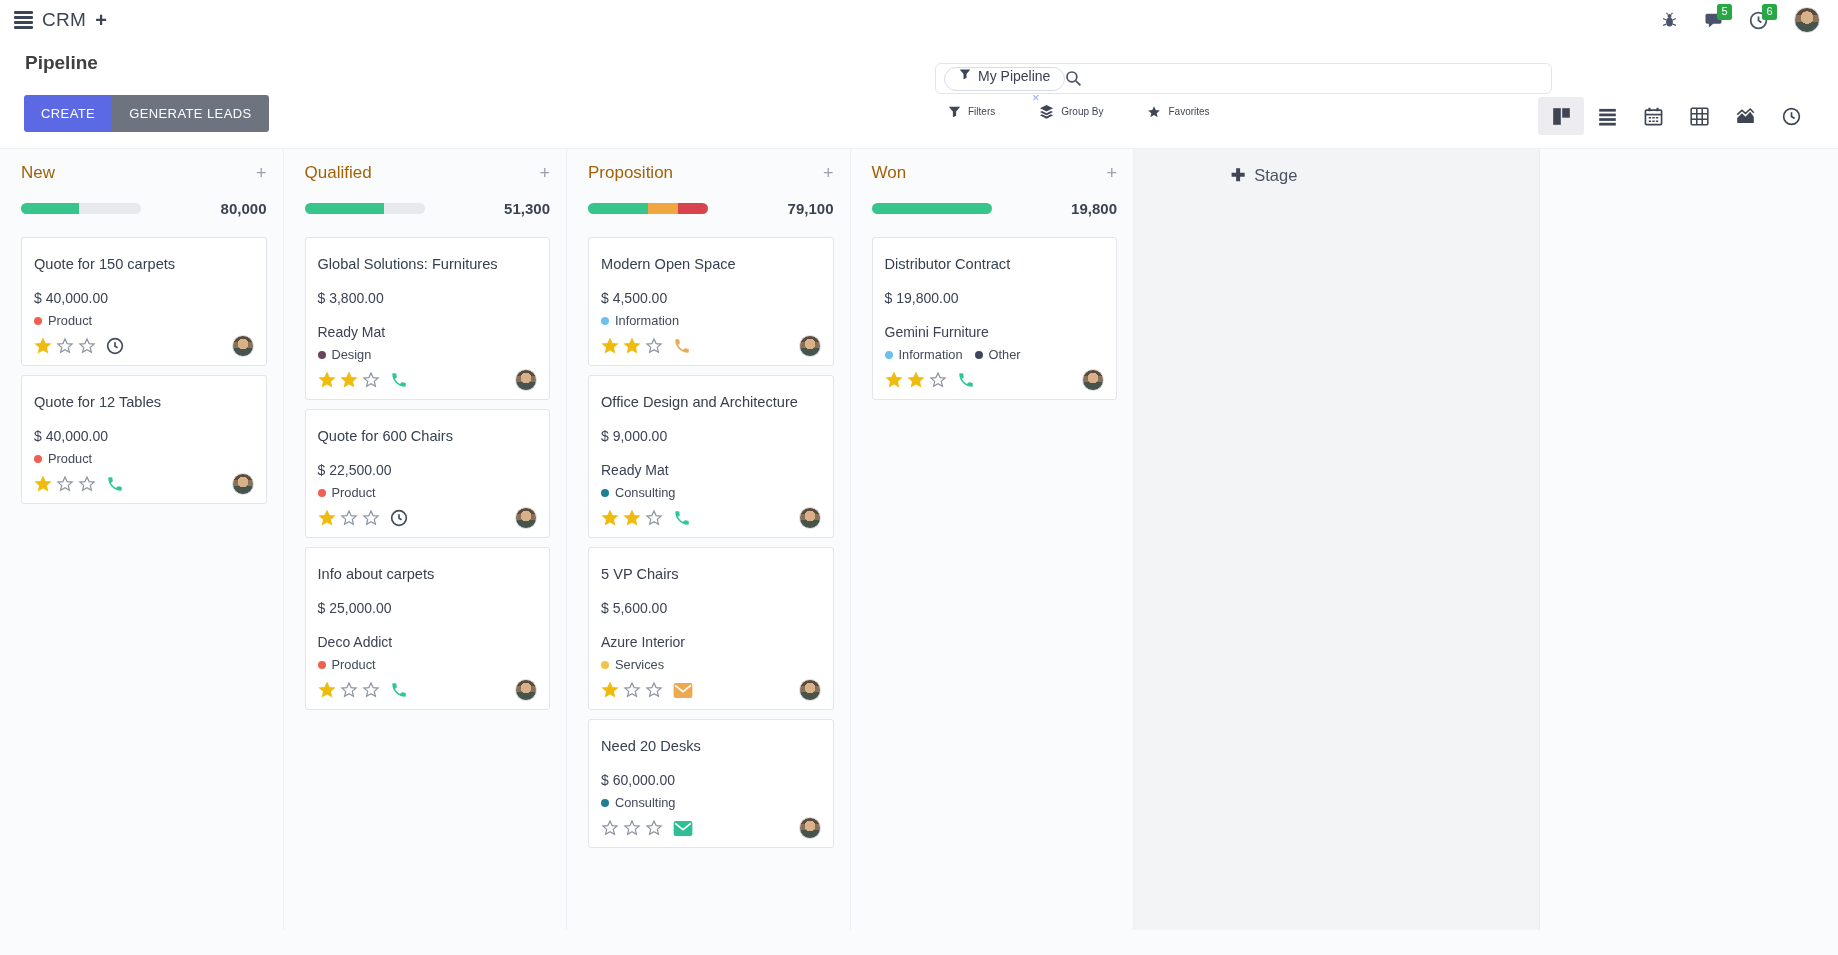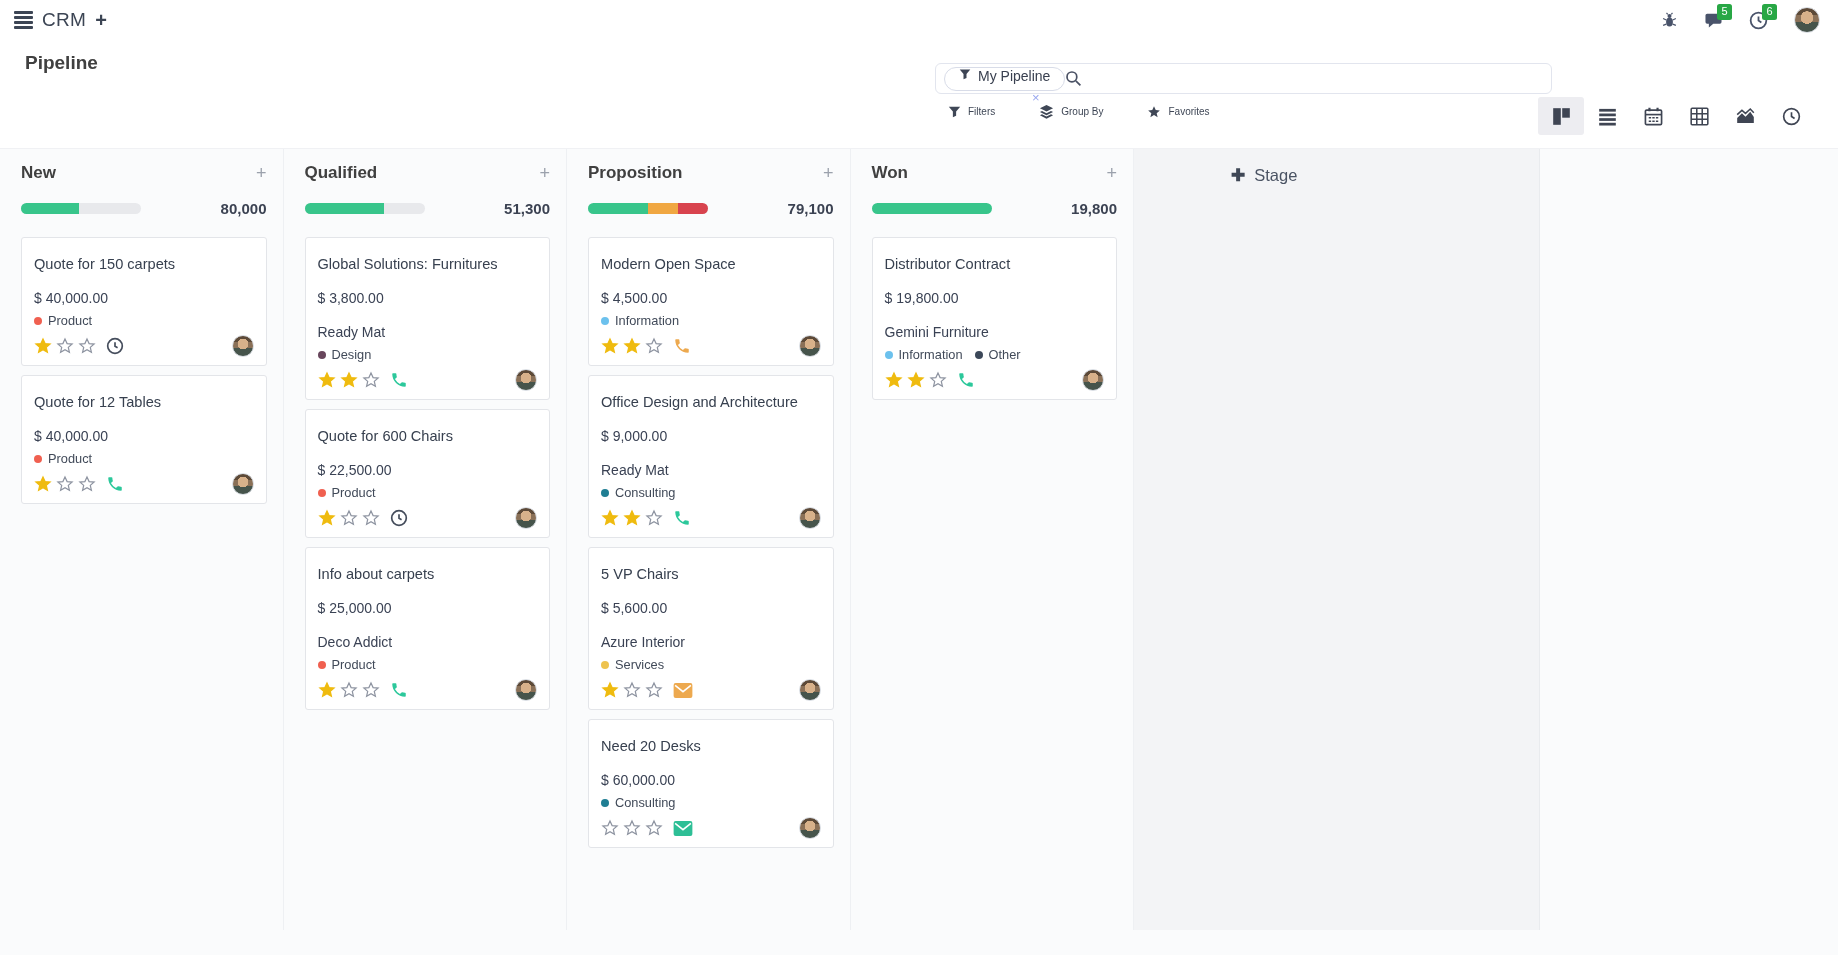--- a/index.html
+++ b/index.html
@@ -53,21 +53,21 @@
             cursor:pointer; border-radius:3px; }
   .sw-btn.active { background:#ededf1; }
 
   
   .board { position:absolute; top:148px; left:0; right:0; bottom:0;
            background:#fafbfc; border-top:1px solid #f0f1f4;
            display:flex; align-items:stretch; padding-bottom:25px; }
   .kcol { width:283.5px; flex:0 0 283.5px; padding:14px 16px 0 21px;
           border-right:1px solid #eef0f3; }
   .kcol-head { display:flex; align-items:center; justify-content:space-between; margin-bottom:17px; }
-  .kcol-title { font-size:17px; color:#404040;font-weight:bold; }
+  .kcol-title { font-size:17px; color:#a16207; }
   .kcol-plus { color:#9ba1ac; font-size:18px; cursor:pointer; line-height:1; }
   .kcol-progressrow { display:flex; align-items:center; justify-content:space-between; margin-bottom:20px; }
   .pbar { width:120px; height:11px; border-radius:6px; background:#e8e9ec; overflow:hidden; display:flex; cursor:pointer; }
   .pbar i { display:block; height:100%; }
   .kcol-counter { font-size:15px; color:#3b4252;font-weight:bold; }
 
   .kcard { background:#fff; border:1px solid #e3e5e9; border-radius:3px;
            padding:17px 12px 8px 12px; margin-bottom:9px; cursor:pointer; }
   .kcard-title { font-size:14.6px; color:#37404f; line-height:18px; }
   .kcard-line { font-size:14px; color:#3a4254; margin-top:17px; line-height:17px; }
@@ -124,20 +124,24 @@
       </svg>
       <span class="badge">6</span>
     </span>
     <span class="avatar"></span>
   </div>
 </div>
 
 <div class="control-panel">
   <div class="page-title">Pipeline</div>
 
+  <div class="btn-group">
+    <button class="btn btn-create">CREATE</button>
+    <button class="btn btn-generate">GENERATE LEADS</button>
+  </div>
 
   <div class="search-bar">
     <span class="facet">
       <svg width="12" height="12" viewBox="0 0 16 16" fill="#3d4454">
           <path d="M1 2h14l-5 6v5.2L6 15V8L1 2z"></path>
         </svg>
       <span>My Pipeline</span>
     </span>
     <span class="facet-x">×</span>
     <span class="search-glass">

